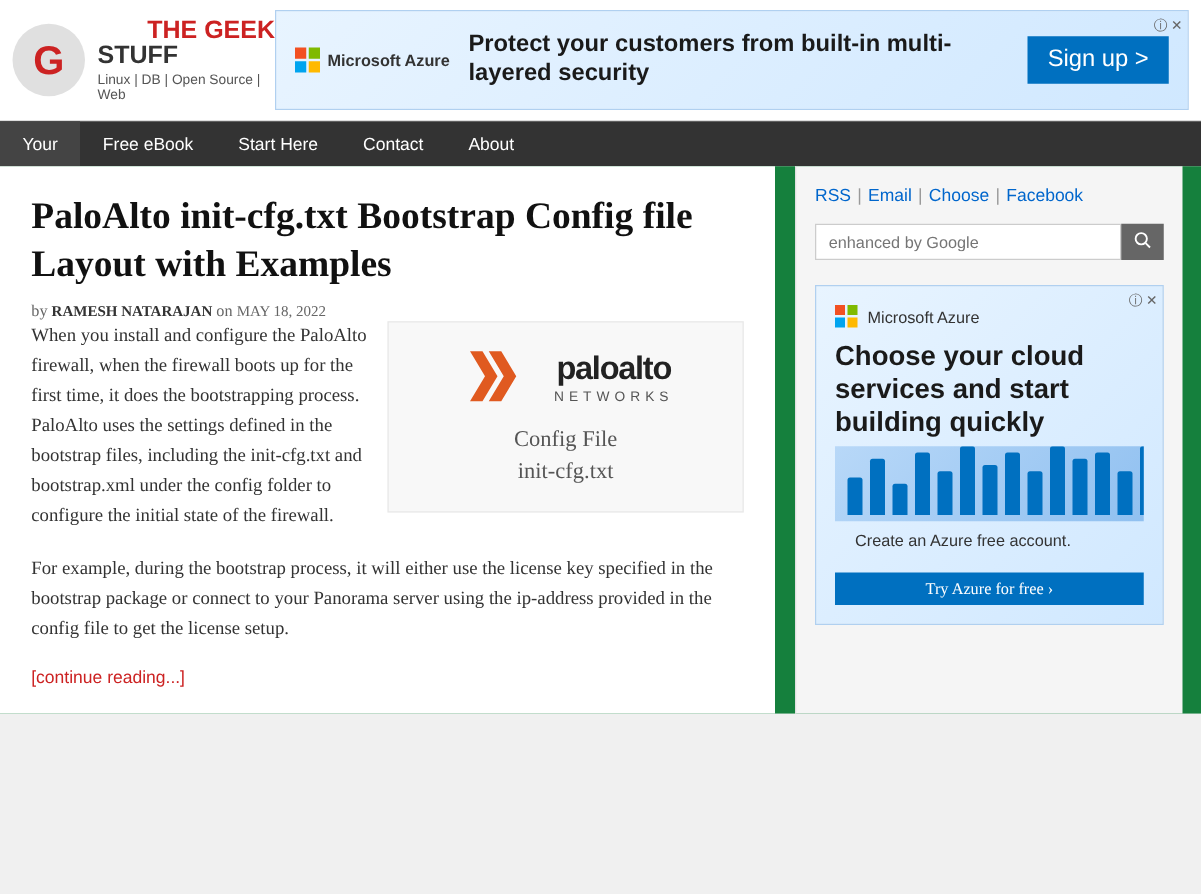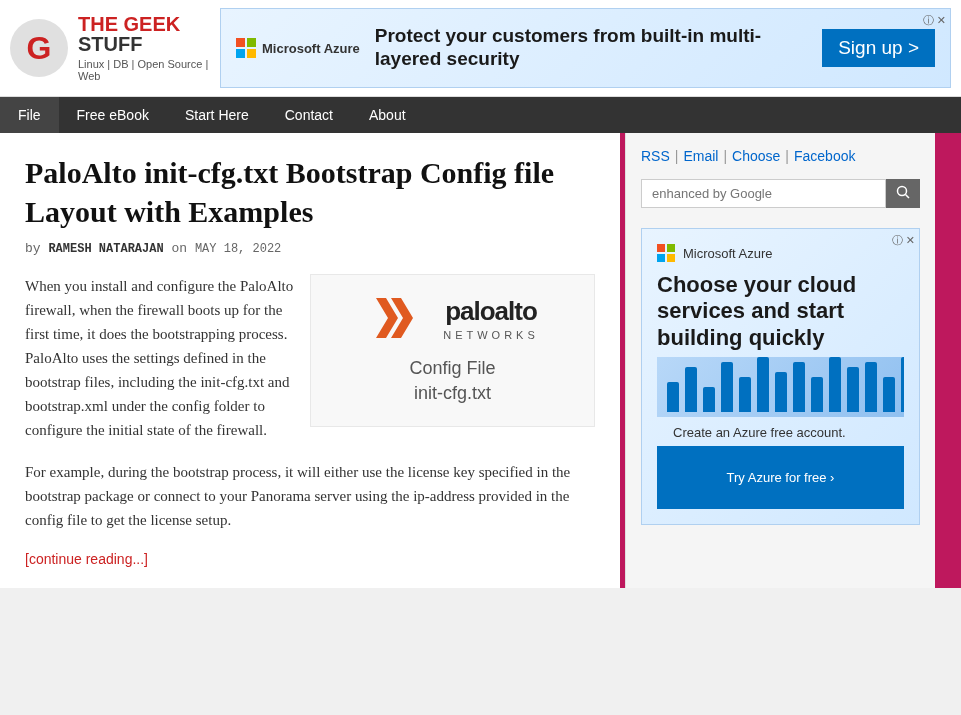--- a/index.html
+++ b/index.html
@@ -4,21 +4,21 @@
   <style>
     * { margin: 0; padding: 0; box-sizing: border-box; }
     body { font-family: Georgia, serif; font-size: 16px; color: #333; background: #f0f0f0; }
 
     
     #header { display: flex; align-items: center; background: #fff; padding: 8px 10px; border-bottom: 1px solid #ddd; }
     #logo-area { display: flex; align-items: center; gap: 10px; width: 210px; }
     #logo-circle { width: 58px; height: 58px; border-radius: 50%; background: #e0e0e0; display: flex; align-items: center; justify-content: center; flex-shrink: 0; overflow: hidden; }
     #logo-g { font-size: 32px; font-weight: bold; color: #cc2222; font-family: Arial, sans-serif; }
     #logo-text { font-family: Arial, sans-serif; }
-    #logo-text .geek { font-size: 20px; font-weight: 900; color: #cc2222; line-height: 1; }
+    #logo-text .geek { font-size: 20px; font-weight: 900; color: #cc2222; line-height: 1; text-align: right; }
     #logo-text .stuff { font-size: 20px; font-weight: 900; color: #333; line-height: 1; }
     #logo-text .tagline { font-size: 11px; color: #555; margin-top: 4px; }
     #banner-ad { flex: 1; background: linear-gradient(135deg, #e8f4ff 0%, #d0e8ff 100%); border: 1px solid #b0d0f0; height: 80px; display: flex; align-items: center; padding: 10px 15px; position: relative; }
     #ad-close { position: absolute; top: 4px; right: 4px; font-size: 11px; color: #666; cursor: pointer; }
     #ad-ms-logo { display: flex; align-items: center; gap: 6px; margin-right: 15px; }
     #ms-squares { display: grid; grid-template-columns: 1fr 1fr; gap: 2px; width: 20px; height: 20px; }
     .ms-sq { width: 9px; height: 9px; }
     .ms-sq.red { background: #f25022; }
     .ms-sq.green { background: #7fba00; }
     .ms-sq.blue { background: #00a4ef; }
@@ -28,59 +28,59 @@
     #ad-headline { font-family: Arial, sans-serif; font-size: 19px; font-weight: bold; color: #1a1a1a; line-height: 1.2; }
     #ad-btn { background: #0070c0; color: #fff; font-family: Arial, sans-serif; font-size: 19px; padding: 8px 16px; border: none; cursor: pointer; white-space: nowrap; }
 
     
     #nav { background: #333; display: flex; }
     .nav-item { color: #fff; font-family: Arial, sans-serif; font-size: 14px; padding: 10px 18px; cursor: pointer; text-decoration: none; display: block; }
     .nav-item:hover, .nav-item.active { background: #555; }
     .nav-item.active { background: #444; }
 
     
-    #main-layout { display: flex; gap: 5px; max-width: 961px; margin: 0 auto; background: #be185d; }
+    #main-layout { display: flex; gap: 16px; max-width: 961px; margin: 0 auto; background: #15803d; }
     #content { flex: 1; padding: 20px 25px; max-width: 620px; background: #fff; }
     #sidebar { width: 310px; flex-shrink: 0; padding: 15px; background: #f5f5f5; border-left: 1px solid #e0e0e0; }
 
     
     #article-title { font-family: Georgia, serif; font-size: 30px; font-weight: bold; color: #111; line-height: 1.3; margin-bottom: 10px; }
-    #article-meta { font-family: Liberation Mono, monospace; font-size: 13px; color: #666; margin-bottom: 18px; }
+    #article-meta { font-family: Liberation Serif, serif; font-size: 13px; color: #666; }
     #article-meta .author { font-weight: bold; color: #333; text-transform: uppercase; font-size: 12px; }
     #article-meta .date { color: #666; font-size: 12px; text-transform: uppercase; }
 
     #article-body { display: flex; gap: 15px; margin-bottom: 18px; }
     #article-text-left { flex: 1; font-size: 15px; line-height: 1.6; }
     #article-image { width: 285px; flex-shrink: 0; }
     #palo-img { width: 100%; background: #f8f8f8; border: 1px solid #e8e8e8; padding: 20px 15px; text-align: center; }
     #palo-logo-area { margin-bottom: 15px; }
     #palo-brand { font-family: Arial, sans-serif; font-size: 28px; font-weight: bold; color: #1a1a1a; letter-spacing: -1px; }
     #palo-networks { font-family: Arial, sans-serif; font-size: 11px; color: #555; letter-spacing: 4px; text-transform: uppercase; margin-top: 2px; }
-    #config-label { font-family: Liberation Sans, sans-serif; font-size: 18px; color: #555; margin-top: 12px; line-height: 1.4; }
+    #config-label { font-family: Liberation Serif, serif; font-size: 18px; color: #555; margin-top: 12px; line-height: 1.4; }
 
     #article-para2 { font-size: 15px; line-height: 1.6; margin-bottom: 18px; }
     #continue-link { color: #cc2222; font-family: Arial, sans-serif; font-size: 14px; text-decoration: none; cursor: pointer; }
 
     
     #social-links { display: flex; align-items: center; gap: 0; margin-bottom: 15px; font-family: Arial, sans-serif; font-size: 14px; }
     .social-link { color: #0066cc; text-decoration: none; cursor: pointer; }
     .social-sep { color: #999; margin: 0 5px; }
 
     #search-box { display: flex; margin-bottom: 20px; }
     #search-input { flex: 1; border: 1px solid #ccc; padding: 6px 10px; font-family: Arial, sans-serif; font-size: 13px; color: #999; background: #fff; }
     #search-btn { background: #666; border: none; padding: 6px 10px; cursor: pointer; color: #fff; font-size: 14px; }
 
     #sidebar-ad { background: linear-gradient(135deg, #e8f4ff 0%, #d0e8ff 100%); border: 1px solid #b0d0f0; padding: 15px; margin-bottom: 20px; position: relative; }
     #sidebar-ad-close { position: absolute; top: 4px; right: 4px; font-size: 11px; color: #666; cursor: pointer; }
     #sidebar-ad-header { display: flex; align-items: center; gap: 8px; margin-bottom: 10px; }
     #sidebar-ad-title { font-family: Arial, sans-serif; font-size: 22px; font-weight: bold; color: #1a1a1a; line-height: 1.2; margin-bottom: 6px; }
     #sidebar-ad-sub { font-family: Arial, sans-serif; font-size: 13px; color: #333; margin-bottom: 6px; margin-left: 16px; }
     #sidebar-ad-image { width: 100%; height: 60px; background: linear-gradient(135deg, #b8d8f8 0%, #90c0f0 100%); margin-bottom: 8px; position: relative; overflow: hidden; }
     .chart-bar { position: absolute; bottom: 5px; background: #0070c0; width: 12px; border-radius: 2px 2px 0 0; }
-    #sidebar-ad-btn { background: #0070c0; color: #fff; font-family: Liberation Sans, sans-serif; font-size: 13px; padding: 24px 14px; border: none; cursor: pointer; width: 100%; }
+    #sidebar-ad-btn { background: #0070c0; color: #fff; font-family: Liberation Serif, serif; font-size: 13px; padding: 5px 14px; border: none; cursor: pointer; width: 100%; margin-top: 12px; }
 
     #ebooks-section { }
     #ebooks-title { font-family: Arial, sans-serif; font-size: 18px; font-weight: bold; color: #333; margin-bottom: 10px; text-transform: uppercase; }
     .free-badge { background: #cc2222; color: #fff; font-family: Arial, sans-serif; font-size: 11px; font-weight: bold; padding: 1px 5px; border-radius: 2px; display: inline-block; margin-bottom: 4px; }
     .ebook-link { color: #cc2222; font-family: Arial, sans-serif; font-size: 13px; text-decoration: none; cursor: pointer; font-weight: bold; }
     .ebook-desc { font-family: Arial, sans-serif; font-size: 13px; color: #333; line-height: 1.4; margin-bottom: 10px; }
 
     
     #palo-svg { display: flex; align-items: center; justify-content: center; gap: 12px; }
   </style>
@@ -112,21 +112,21 @@
       </div>
     </div>
     <div id="ad-text">
       <div id="ad-headline">Protect your customers from built-in multi-layered security</div>
     </div>
     <button id="ad-btn">Sign up &gt;</button>
   </div>
 </div>
 
 <nav id="nav">
-  <a class="nav-item active">File</a>
+  <a class="nav-item active">Your</a>
   <a class="nav-item">Free eBook</a>
   <a class="nav-item">Start Here</a>
   <a class="nav-item">Contact</a>
   <a class="nav-item">About</a>
 </nav>
 
 <div id="main-layout">
 
   <div id="content">
 

